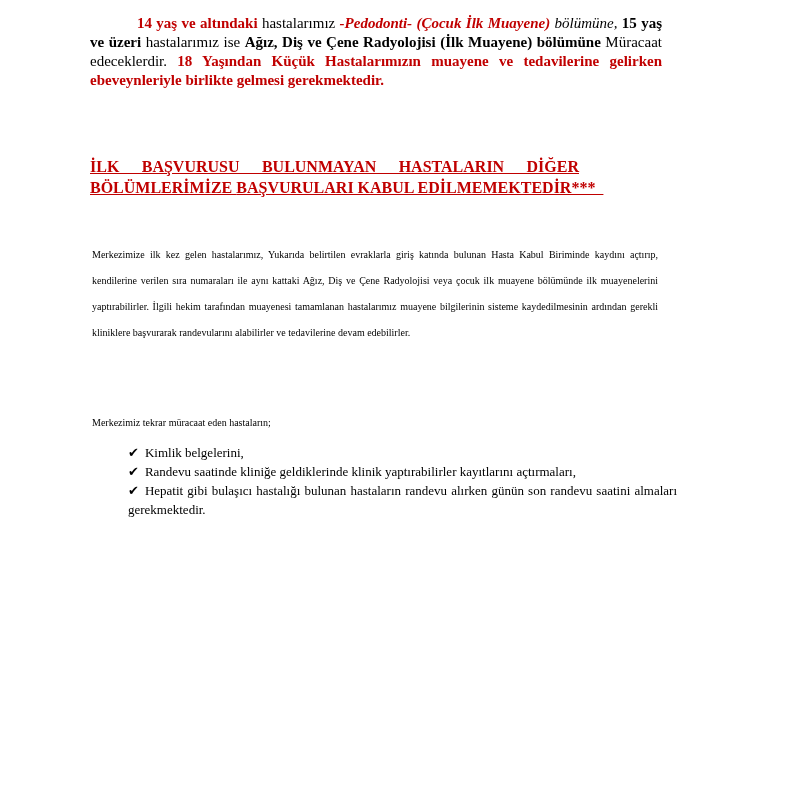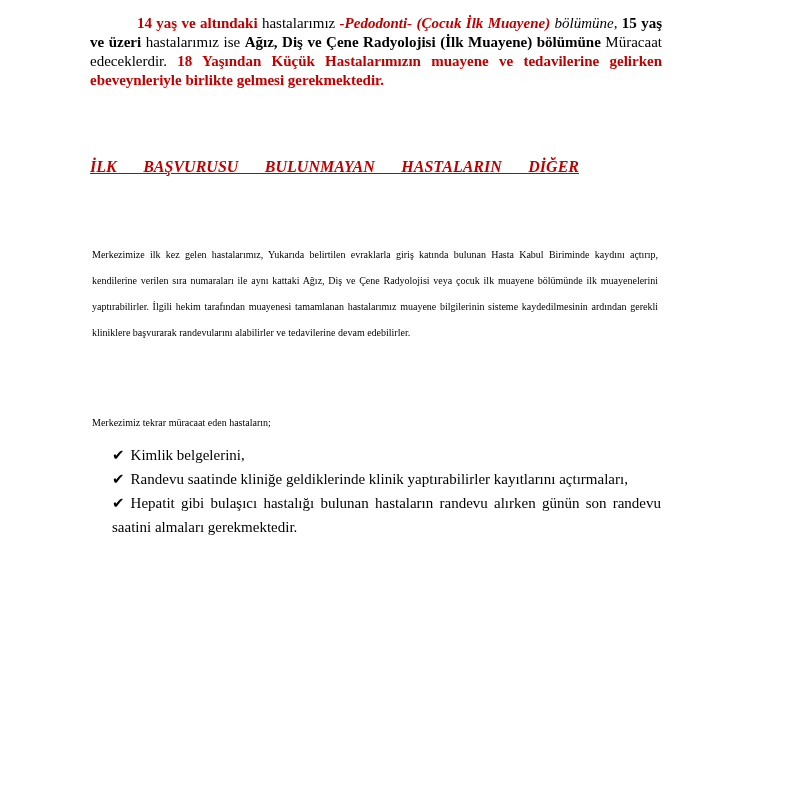--- a/index.html
+++ b/index.html
@@ -30,54 +30,54 @@
   .heading {
     top: 156px; left: 90px; width: 489px;
     font-size: 16px; line-height: 21px;
     font-weight: bold; color: #c00000;
   }
   .heading .hl1 {
     text-align: justify;
     text-align-last: justify;
     text-decoration: underline;
     white-space: nowrap;
-    font-style: italic;
   }
   .heading .hl2 { white-space: pre; }
   .heading .hl2 .u { text-decoration: underline; }
 
   
   .body {
     font-size: 10px; line-height: 26px;
     text-align: justify;
   }
   .reg    { top: 242px; left: 92px; width: 566px; }
   .sgk    { top: 360px; left: 92px; width: 566px; }
   .repeat { top: 410px; left: 92px; width: 566px; text-align: left; }
 
   
   .checklist {
-    top: 443px; left: 112px; width: 549px;
-    font-size: 15px; line-height: 24px;
+    top: 443px; left: 128px; width: 549px;
+    font-size: 13px; line-height: 19px;
   }
   .check-item { text-align: justify; }
   .check-icon {
     font-family: "DejaVu Sans", sans-serif;
     padding-right: 6px;
   }
 </style>
 </head>
 <body>
 
 <div class="page">
 
   <p class="block intro"><span class="red b">14 yaş ve altındaki</span><span> hastalarımız </span><span class="red b i">-Pedodonti- (Çocuk İlk Muayene)</span><span class="i"> bölümüne, </span><span class="b">15 yaş ve üzeri</span><span> hastalarımız ise </span><span class="b">Ağız, Diş ve Çene Radyolojisi (İlk Muayene) bölümüne</span><span> Müracaat edeceklerdir. </span><span class="red b">18 Yaşından Küçük Hastalarımızın muayene ve tedavilerine gelirken ebeveynleriyle  birlikte gelmesi gerekmektedir.</span></p>
 
   <div class="block heading">
     <div class="hl1">İLK BAŞVURUSU BULUNMAYAN HASTALARIN DİĞER</div>
+    <div class="hl2"><span class="u">BÖLÜMLERİMİZE </span><span class="u">BAŞVURULARI KABUL EDİLMEMEKTEDİR***  </span></div>
   </div>
 
   <p class="block body reg">Merkezimize ilk kez gelen hastalarımız, Yukarıda belirtilen evraklarla giriş katında bulunan Hasta  Kabul Biriminde kaydını açtırıp, kendilerine verilen sıra numaraları ile aynı kattaki Ağız, Diş ve Çene  Radyolojisi veya çocuk ilk muayene bölümünde ilk muayenelerini yaptırabilirler. İlgili hekim  tarafından muayenesi tamamlanan hastalarımız muayene bilgilerinin sisteme kaydedilmesinin  ardından gerekli kliniklere başvurarak randevularını alabilirler ve tedavilerine devam edebilirler.</p>
 
 
   <p class="block body repeat">Merkezimiz tekrar müracaat eden hastaların;</p>
 
   <div class="block checklist">
     <div class="check-item"><span class="check-icon">✔</span><span>Kimlik belgelerini,</span></div>
     <div class="check-item"><span class="check-icon">✔</span><span>Randevu saatinde kliniğe geldiklerinde klinik yaptırabilirler kayıtlarını açtırmaları,</span></div>

